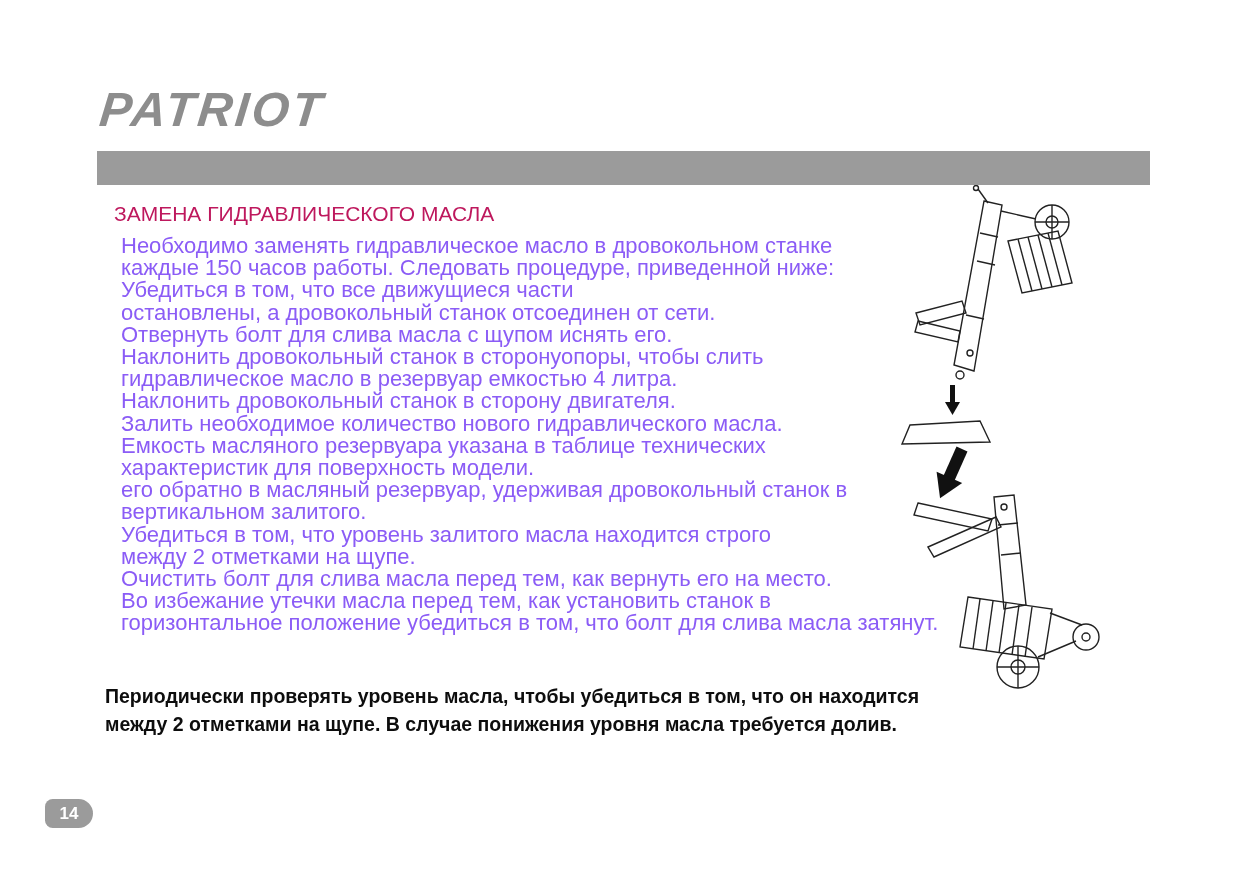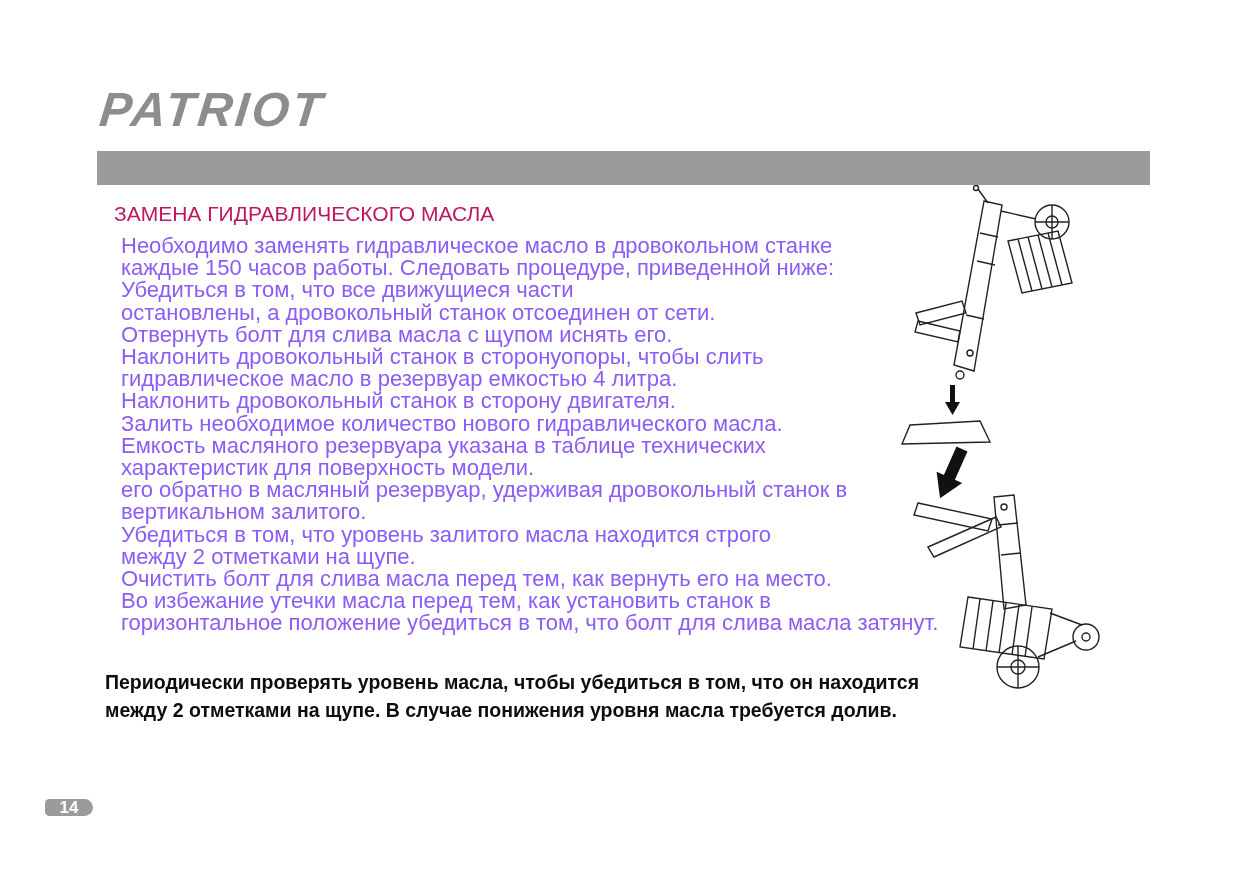--- a/index.html
+++ b/index.html
@@ -25,32 +25,32 @@
     font-size:21px; color:#be185d; white-space:pre;
   }
 
   .body-text {
     position:absolute; left:121px; top:235px;
     font-size:22px; line-height:22.2px; color:#8b5cf6;
   }
   .line { white-space:pre; }
 
   .note {
-    position:absolute; left:105px; top:668px;
+    position:absolute; left:105px; top:682px;
     font-size:19.5px; font-weight:bold; line-height:28px; color:#0d0d0d;
   }
 
   .oils {
     position:absolute; left:145px; top:751px;
     font-size:19.5px; font-weight:bold; line-height:26.5px; color:#0d0d0d;
   }
 
   .badge {
     position:absolute; left:45px; top:799px;
-    width:48px; height:17px; background:#9b9b9b;
+    width:48px; height:29px; background:#9b9b9b;
     border-radius:8px 15px 15px 8px;
     color:#fff; font-weight:bold; font-size:17px;
     display:flex; align-items:center; justify-content:center;
   }
 
   .illustration { position:absolute; left:900px; top:185px; width:250px; height:510px; }
 </style>
 </head>
 <body>
 

